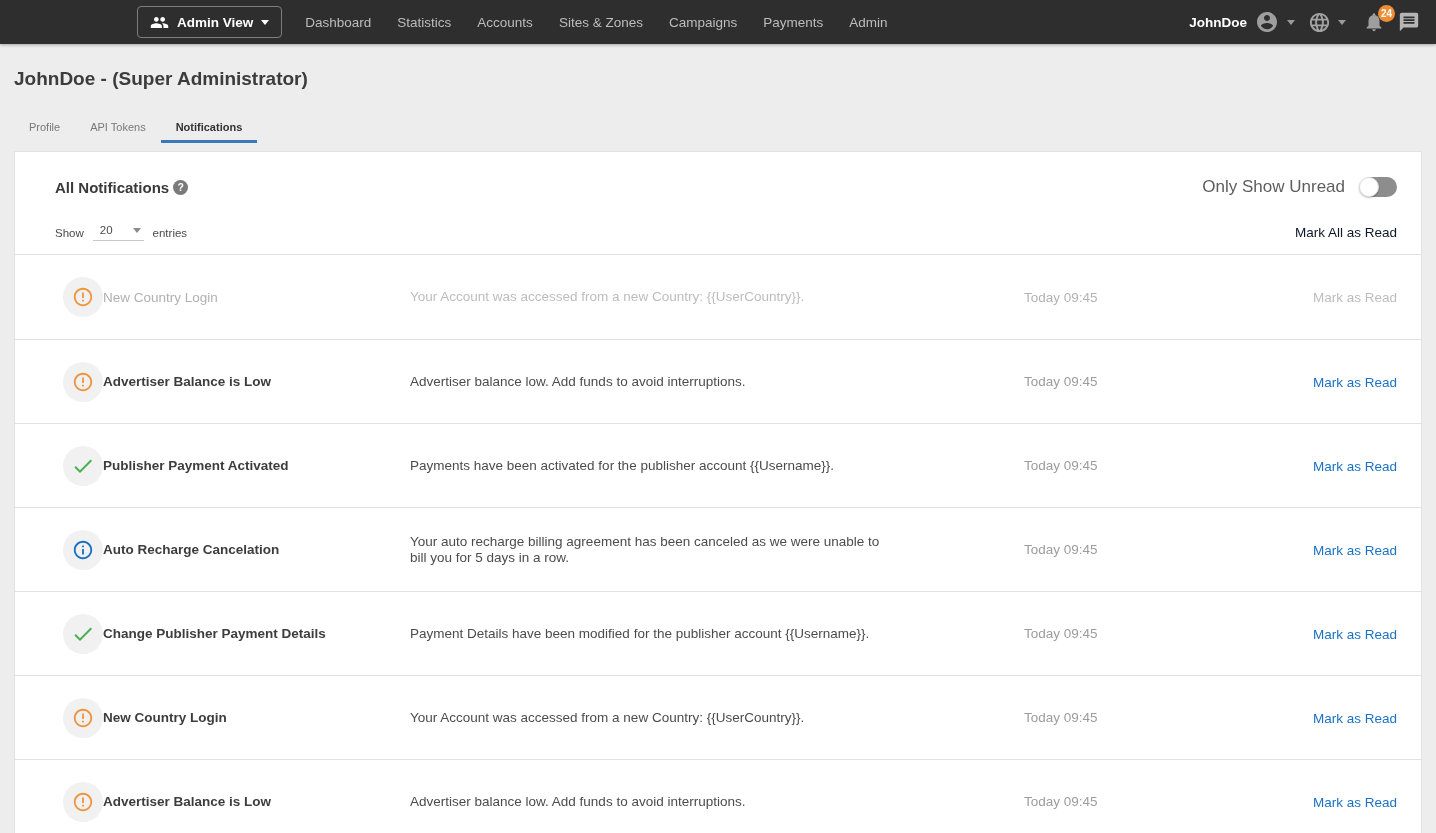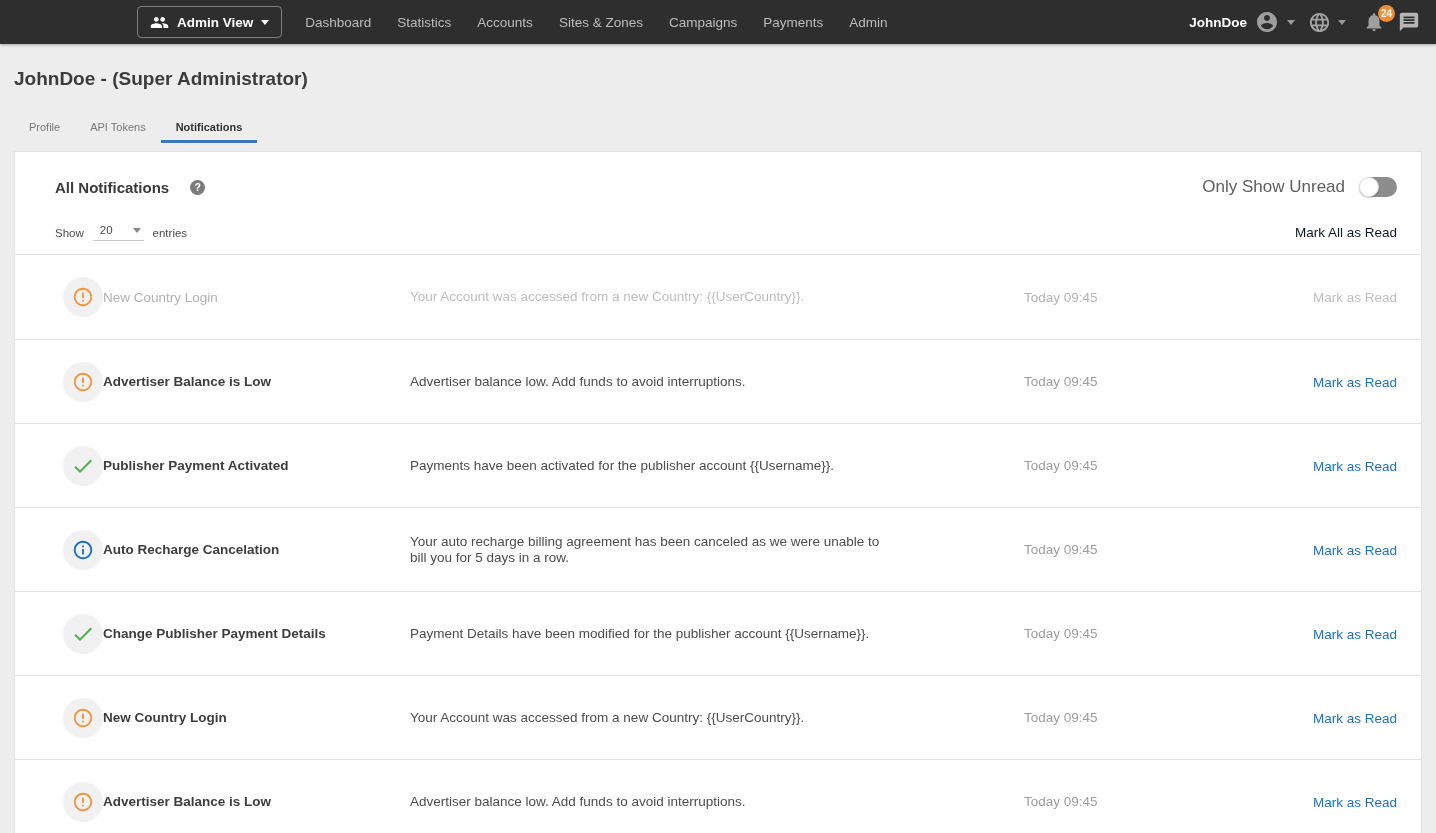--- a/index.html
+++ b/index.html
@@ -32,21 +32,21 @@
   .page-title { margin:24px 0 0 14px; font-size:19px; font-weight:bold; color:#3c3c3c; }
   .tabs { display:flex; margin:23px 0 0 14px; }
   .tab { padding:0 15px; height:30px; font-size:11px; color:#787878; cursor:pointer;
     border-bottom:3px solid transparent; display:flex; align-items:center; }
   .tab.active { color:#333; font-weight:bold; border-bottom-color:#3a78ba; }
 
   
   .card { margin:8px 14px 0; background:#fff; border:1px solid #e2e2e2; min-height:700px; }
   .card-head { display:flex; justify-content:space-between; align-items:center;
     padding:25px 24px 0 40px; }
-  .head-left { display:flex; align-items:center; gap:21px; }
+  .head-left { display:flex; align-items:center; gap:4px; }
   .panel-title { font-size:15px; font-weight:bold; color:#3a3a3a; }
   .help-icon { width:15px; height:15px; border-radius:50%; background:#7a7a7a; color:#fff;
     font-size:10.5px; font-weight:bold; display:flex; align-items:center; justify-content:center;
     cursor:pointer; }
   .head-right { display:flex; align-items:center; gap:16px; }
   .unread-label { font-size:17px; color:#5e5e5e; }
   .toggle { width:36px; height:20px; background:#8d8d8d; border-radius:10px; position:relative;
     cursor:pointer; }
   .toggle .knob { position:absolute; left:-2px; top:0; width:20px; height:20px; border-radius:50%;
     background:#fff; border:1px solid #dcdcdc; box-shadow:0 1px 2px rgba(0,0,0,.25); }

